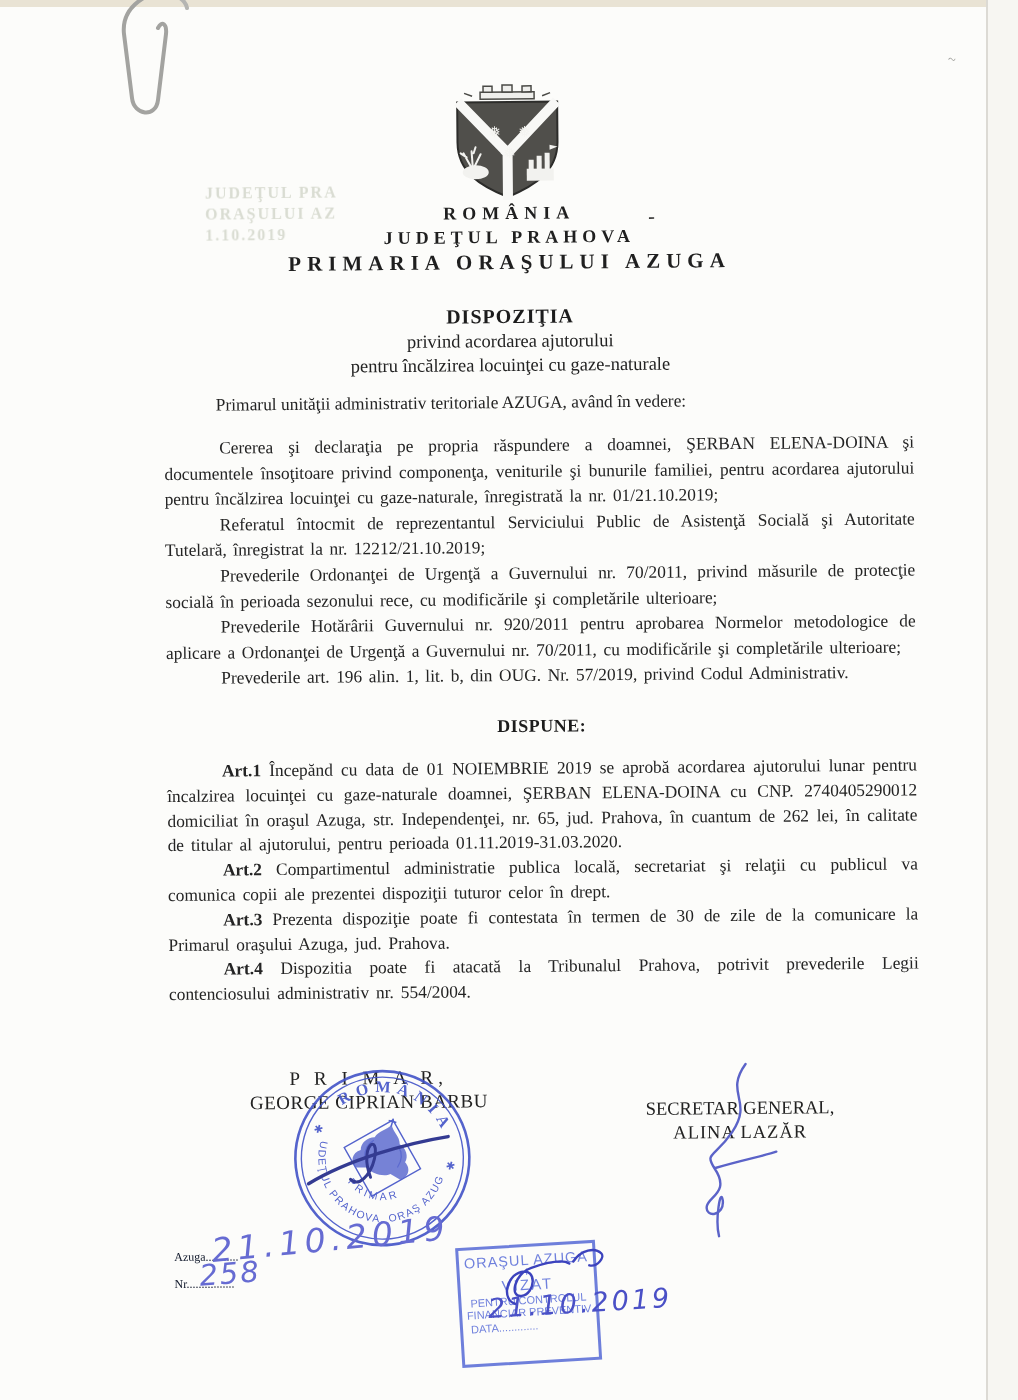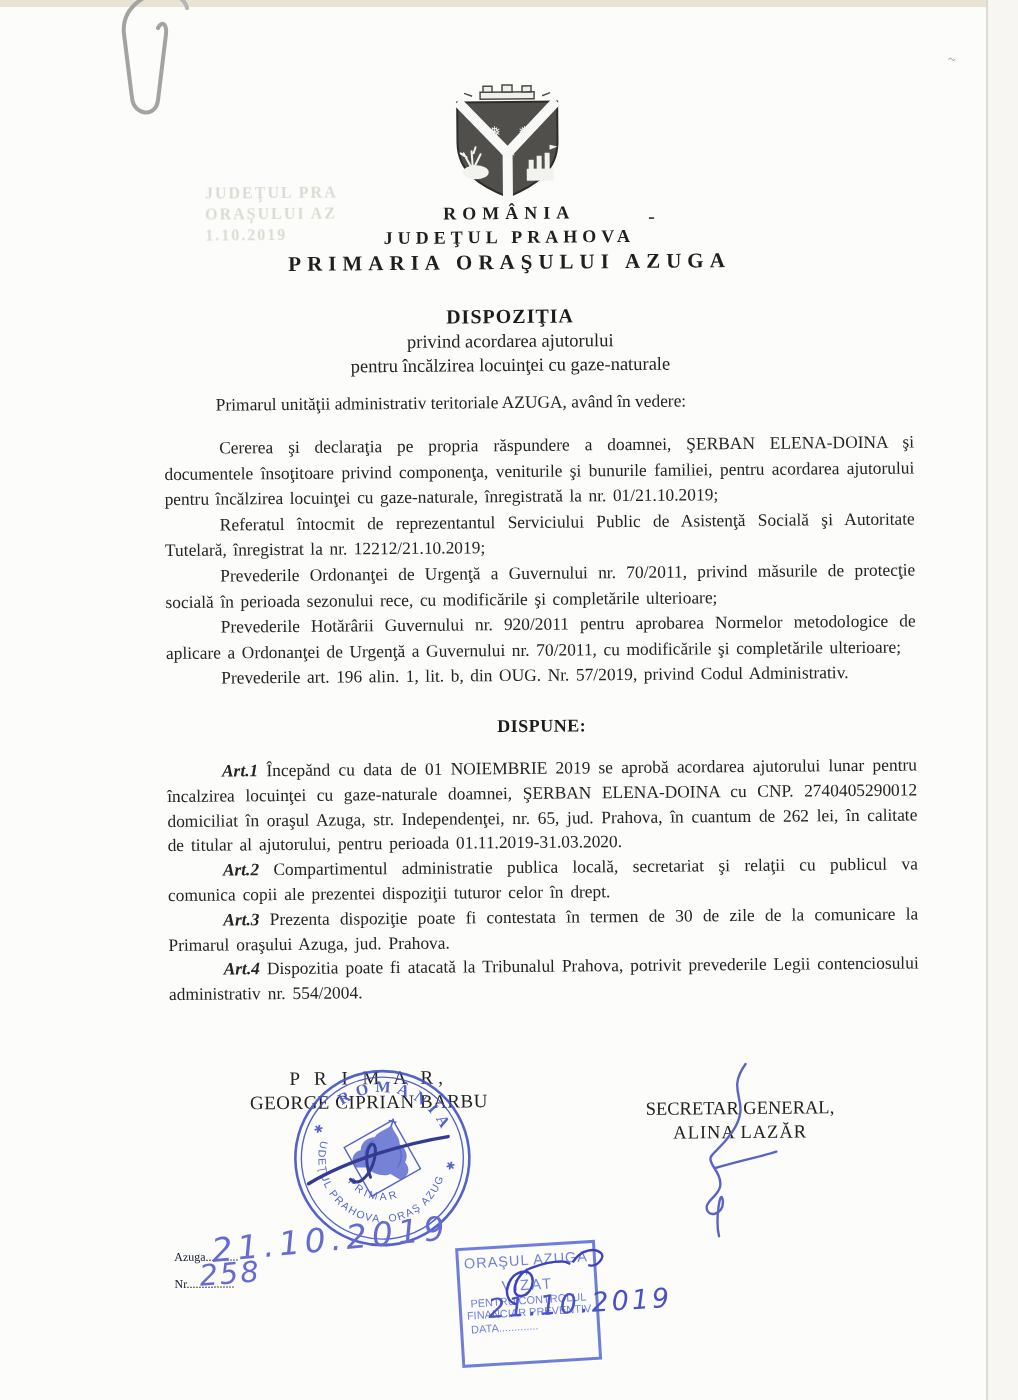--- a/index.html
+++ b/index.html
@@ -31,21 +31,21 @@
   .title .t1{font-size:20px;font-weight:bold;letter-spacing:1px;color:#1c1c1c;}
   .title .t2,.title .t3{font-size:18.5px;margin-top:3px;color:#232323;}
 
   .docbody{position:absolute;left:162px;top:392px;width:750px;font-size:17.4px;color:#242424;}
   .docbody p{margin:0;}
   .intro{text-indent:52px;margin-bottom:20px !important;white-space:nowrap;}
   .cons{text-align:justify;text-indent:55px;line-height:25.6px;word-spacing:2.2px;}
   .dispune{text-align:center;font-weight:bold;font-size:18px;letter-spacing:0.5px;
     margin-top:27px !important;margin-bottom:19px !important;color:#1c1c1c;}
   .art{text-align:justify;text-indent:55px;line-height:24.8px;word-spacing:2.6px;}
-  .art .lbl{font-weight:bold;font-style:italic;}
+  .art .lbl{font-weight:bold;}
 
   .sig-left{position:absolute;left:237px;top:1066px;width:248px;text-align:center;font-size:19px;color:#222;}
   .sig-left .role{letter-spacing:5px;}
   .sig-left .name{margin-top:2px;letter-spacing:0.5px;}
   .sig-right{position:absolute;left:612px;top:1100px;width:240px;text-align:center;font-size:18.5px;color:#222;}
   .sig-right .name{margin-top:3px;letter-spacing:1px;}
 
   .round-stamp{position:absolute;left:283px;top:1066px;opacity:0.9;}
   .pen{position:absolute;}
 

